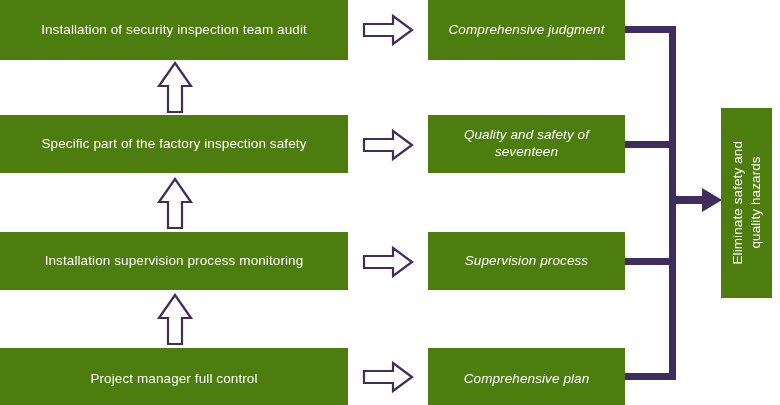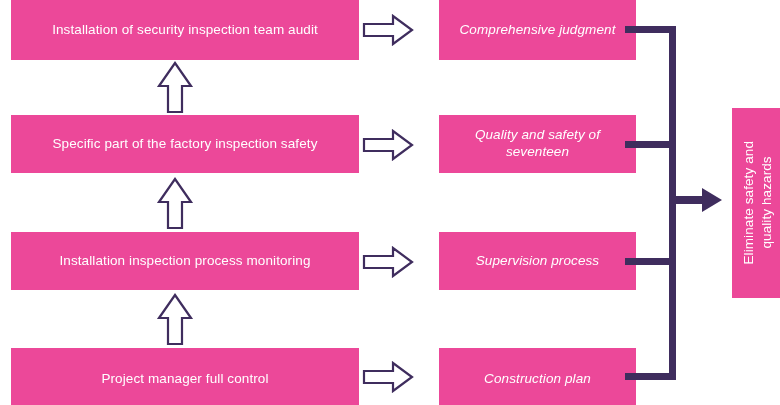--- a/index.html
+++ b/index.html
@@ -14,32 +14,31 @@
   #diagram {
     position: relative;
     width: 780px;
     height: 405px;
     background: #ffffff;
     overflow: hidden;
   }
 
   .box {
     position: absolute;
-    background: #ec4899;
+    background: #4d7c0f;
     color: #ffffff;
     display: flex;
     align-items: center;
     justify-content: center;
     text-align: center;
     font-size: 13.5px;
     line-height: 1.25;
     box-sizing: border-box;
     padding: 8px 6px;
     letter-spacing: 0.1px;
-    margin-left: 11px;
   }
 
   .box-left {
     left: 0;
     width: 348px;
   }
 
   .box-right {
     left: 428px;
     width: 197px;
@@ -117,21 +116,21 @@
 
   <div class="box box-left row1">
     <span>Installation of security inspection team audit</span>
   </div>
 
   <div class="box box-left row2">
     <span>Specific part of the factory inspection safety</span>
   </div>
 
   <div class="box box-left row3">
-    <span>Installation inspection process monitoring</span>
+    <span>Installation supervision process monitoring</span>
   </div>
 
   <div class="box box-left row4">
     <span>Project manager full control</span>
   </div>
 
   <div class="arrow-v av1">
     <svg viewBox="0 0 38 55" preserveAspectRatio="none">
       <polygon points="19,3 35,26 26,26 26,52 12,52 12,26 3,26" fill="#ffffff" stroke="#3f2d5e" stroke-width="2.2" stroke-linejoin="miter"></polygon>
     </svg>
@@ -179,21 +178,21 @@
 
   <div class="box box-right row3">
     <span>Supervision process</span>
   </div>
 
   <div class="box box-right row2">
     <span>Quality and safety of seventeen</span>
   </div>
 
   <div class="box box-right row4">
-    <span>Construction plan</span>
+    <span>Comprehensive plan</span>
   </div>
 
   <div class="conn conn-h" style="left:625px; top:26px;  width:51px;"></div>
   <div class="conn conn-h" style="left:625px; top:141px; width:51px;"></div>
   <div class="conn conn-h" style="left:625px; top:258px; width:51px;"></div>
   <div class="conn conn-h" style="left:625px; top:373px; width:51px;"></div>
 
   <div class="conn conn-v" style="left:669px; top:26px; height:354px;"></div>
 
   <div class="solid-arrow">

